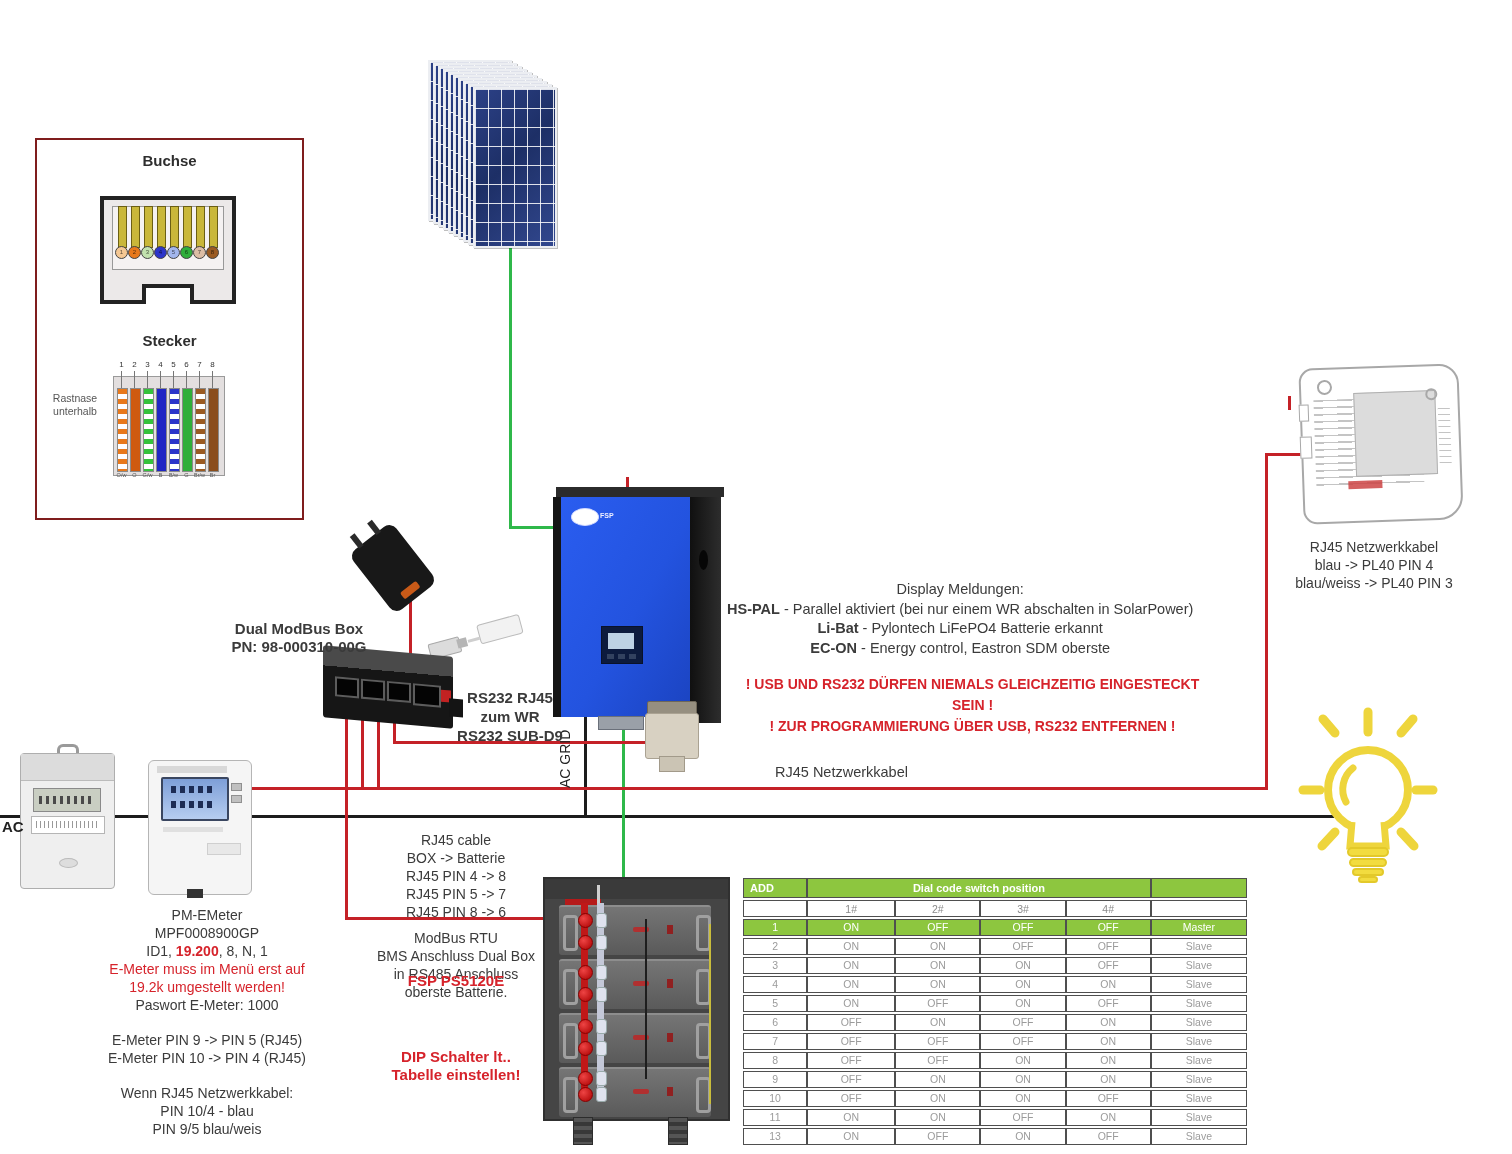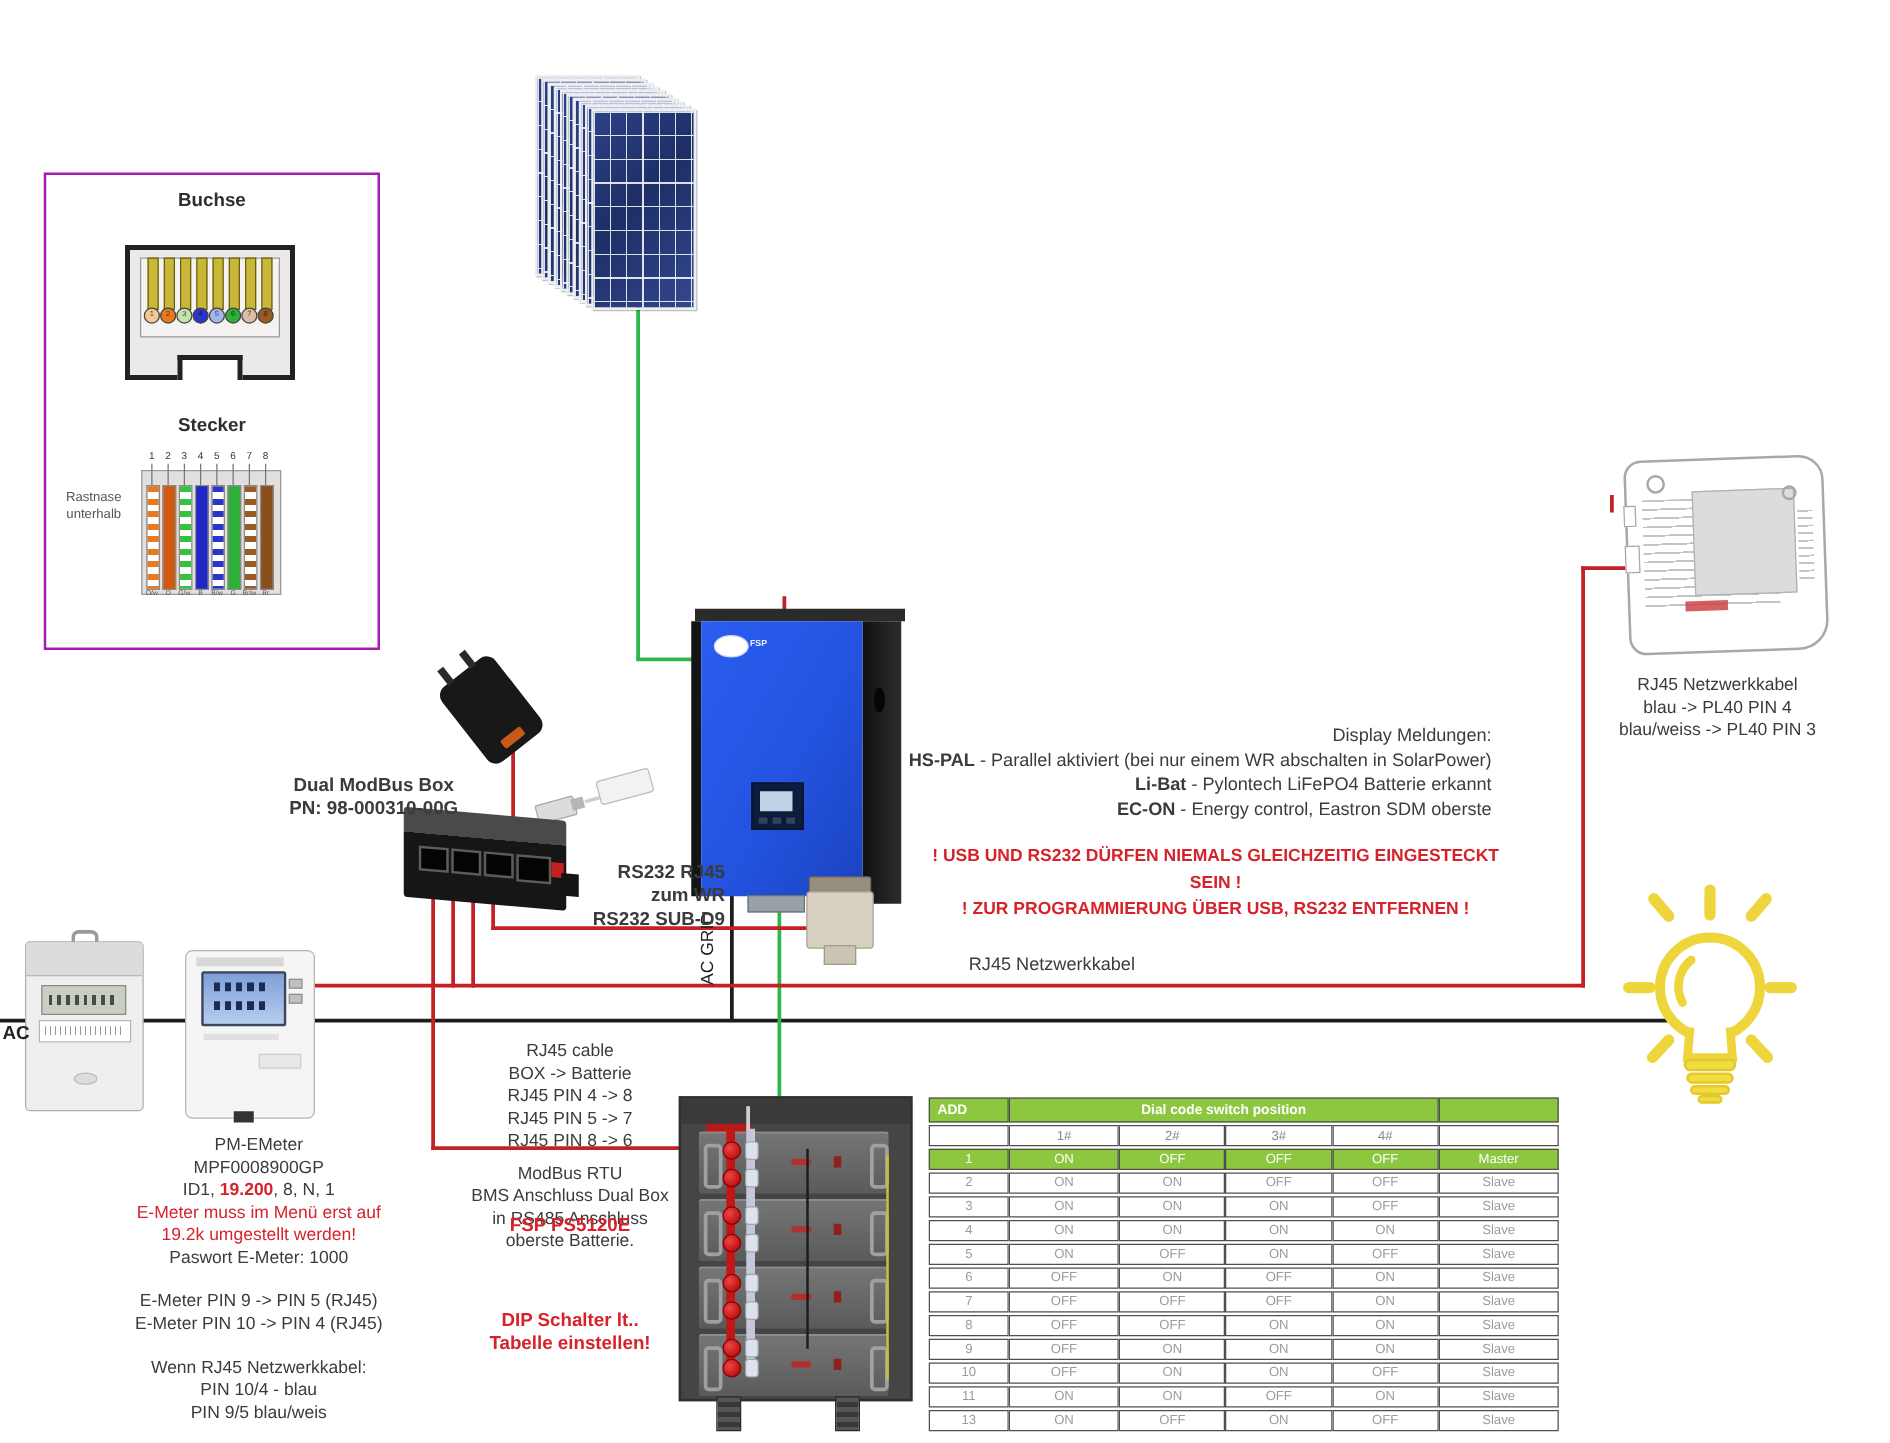--- a/index.html
+++ b/index.html
@@ -4,25 +4,25 @@
 <style>
   html,body{margin:0;padding:0;background:#fff;}
   #canvas{position:relative;width:1512px;height:1154px;background:#fff;overflow:hidden;
           font-family:"Liberation Sans",sans-serif;color:#3b3b3b;}
   .abs{position:absolute;}
   .line{position:absolute;}
   .red{background:var(--red,#c42127);}
   .greenl{background:var(--green,#2fb84a);}
   .blackl{background:var(--black,#1c1c1c);}
   .txt{position:absolute;font-size:14.5px;line-height:18px;text-align:center;color:#3b3b3b;}
-  .txt.left{text-align:right;}
+  .txt.left{text-align:center;}
   .redtxt{color:var(--redtxt,#d6232b);}
   .b{font-weight:bold;}
   
-  .pinbox{position:absolute;left:35px;top:138px;width:265px;height:378px;border:2px solid #a21caf;background:#fff;}
+  .pinbox{position:absolute;left:35px;top:138px;width:265px;height:378px;border:2px solid #7f1d1d;background:#fff;}
   .ptitle{position:absolute;width:100%;text-align:center;font-weight:bold;font-size:15px;color:#2e2e2e;}
   .jack{position:absolute;left:63px;top:56px;width:128px;height:100px;border:4px solid #222;background:#ece9e9;}
   .jack .inner{position:absolute;left:8px;top:6px;right:8px;height:62px;background:#f5f2f2;border:1px solid #999;}
   .jack .notch{position:absolute;left:38px;bottom:-4px;width:44px;height:16px;background:#fff;border:4px solid #222;border-bottom:none;}
   .jpin{position:absolute;top:0;width:7px;height:40px;background:#c9b73a;border:1px solid #6b5f14;}
   .jdot{position:absolute;top:40px;width:11px;height:11px;border-radius:50%;border:1px solid #444;
         font-size:6px;line-height:11px;text-align:center;color:rgba(0,0,0,.65);}
   .stk-num{position:absolute;top:0;width:11px;text-align:center;font-size:8px;color:#333;}
   .stk-lead{position:absolute;top:11px;width:1px;height:17px;background:#777;}
   .stk-wire{position:absolute;top:28px;width:9px;height:82px;border:1px solid #8a8a8a;}
@@ -192,21 +192,21 @@
     <div class="abs" style="left:38px;top:30px;width:20px;height:16px;background:#040404;border:2px solid #5c5c5c;"></div>
     <div class="abs" style="left:64px;top:30px;width:20px;height:16px;background:#040404;border:2px solid #5c5c5c;"></div>
     <div class="abs" style="left:90px;top:30px;width:24px;height:18px;background:#040404;border:2px solid #5c5c5c;"></div>
     <div class="abs" style="left:118px;top:34px;width:10px;height:12px;background:#c22222;"></div>
     <div class="abs" style="right:-10px;top:42px;width:14px;height:18px;background:#141414;"></div>
   </div>
   <div class="txt b" style="left:225px;top:620px;width:148px;font-size:15px;">
     <div>Dual ModBus Box</div>
     <div>PN: 98-000310-00G</div>
   </div>
-  <div class="txt b" style="left:440px;top:688px;width:140px;font-size:15px;line-height:19px;text-align:right;">
+  <div class="txt b" style="left:440px;top:688px;width:140px;font-size:15px;line-height:19px;">
     <div>RS232 RJ45</div>
     <div>zum WR</div>
     <div>RS232 SUB-D9</div>
   </div>
 
   <div class="abs" style="left:57px;top:744px;width:16px;height:12px;border:3px solid #9a9a9a;border-radius:6px 6px 0 0;border-bottom:none;"></div>
   <div class="abs" style="left:20px;top:753px;width:93px;height:134px;background:#efefef;border:1px solid #aeaeae;border-radius:4px;">
     <div class="abs" style="left:0;top:0;width:100%;height:26px;background:#dcdcdc;border-bottom:1px solid #bbb;"></div>
     <div class="abs" style="left:12px;top:34px;width:66px;height:22px;background:#c9cec2;border:1px solid #8a8a8a;">
       <div class="abs" style="left:5px;top:7px;width:54px;height:8px;background:repeating-linear-gradient(to right,#4a4a4a 0 3px,transparent 3px 7px);"></div>

